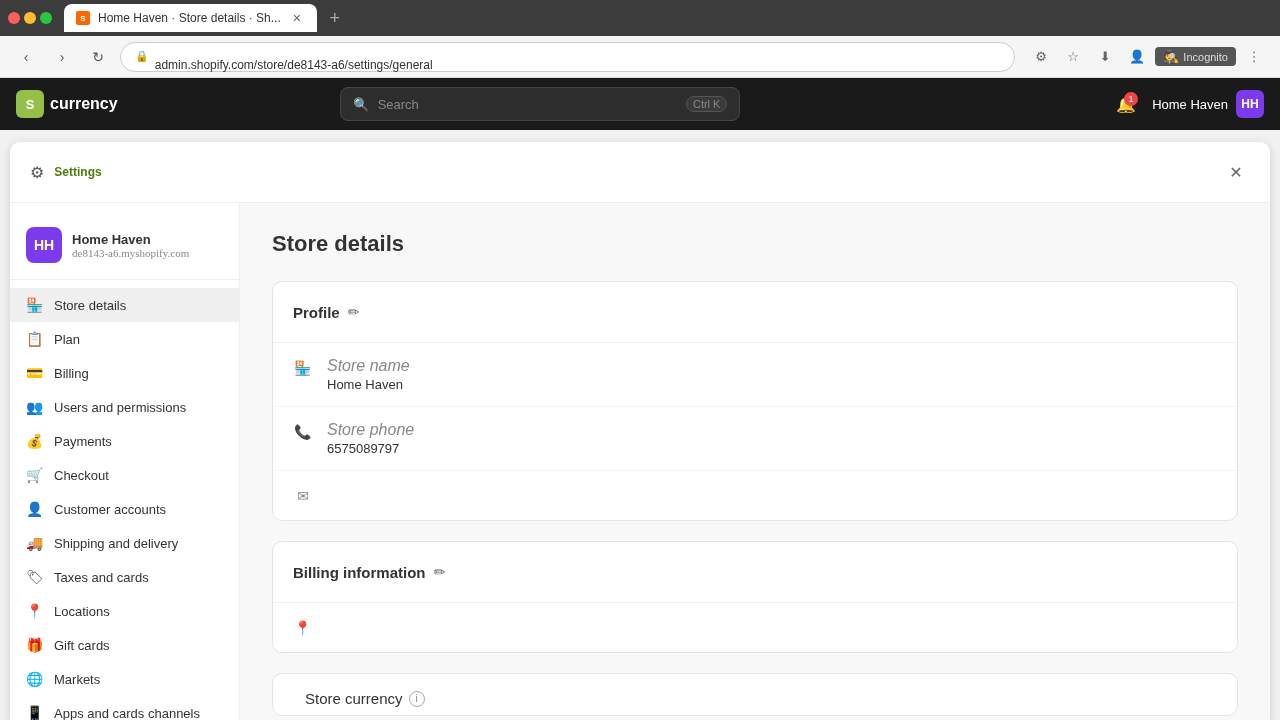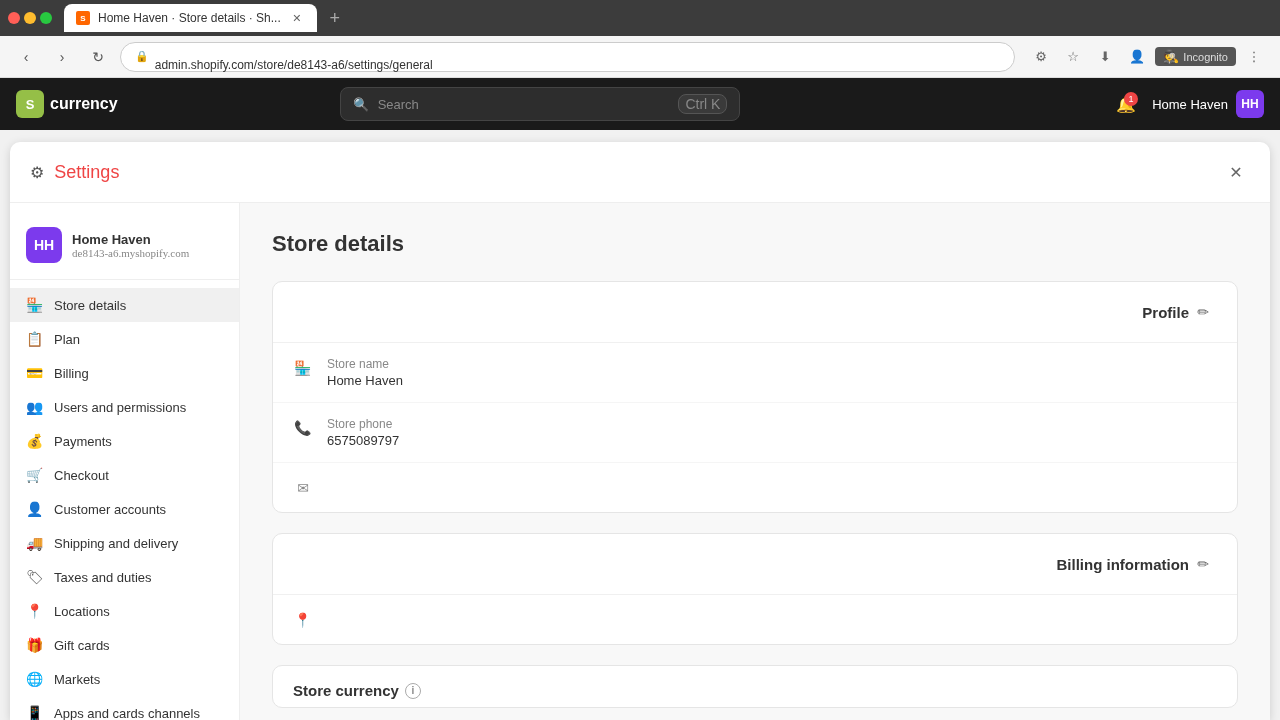--- a/index.html
+++ b/index.html
@@ -18,33 +18,33 @@
     .address-bar .lock-icon { color: #666; font-size: 11px; }
     .browser-actions { display: flex; gap: 4px; align-items: center; margin-left: 4px; }
     .browser-action-btn { width: 28px; height: 28px; display: flex; align-items: center; justify-content: center; color: #666; font-size: 13px; cursor: pointer; border-radius: 4px; }
     .incognito-badge { background: #555; color: #ddd; font-size: 11px; border-radius: 4px; padding: 2px 8px; display: flex; align-items: center; gap: 4px; }
 
     
     .shopify-app { background: #fff; flex: 1; display: flex; flex-direction: column; }
     .shopify-topbar { background: #1a1a1a; height: 52px; display: flex; align-items: center; padding: 0 16px; gap: 12px; }
     .shopify-logo { display: flex; align-items: center; gap: 6px; color: white; font-size: 16px; font-weight: 600; }
     .shopify-search { flex: 1; max-width: 400px; margin: 0 auto; background: #2d2d2d; border: 1px solid #444; border-radius: 8px; height: 34px; display: flex; align-items: center; padding: 0 12px; gap: 8px; color: #aaa; font-size: 13px; }
-    .search-shortcut { margin-left: auto; background: #3a3a3a; border: 1px solid #555; border-radius: 8px; padding: 1px 6px; font-size: 14px; color: #888; }
+    .search-shortcut { margin-left: auto; background: #3a3a3a; border: 1px solid #555; border-radius: 8px; padding: 1px 6px; font-size: 11px; color: #888; }
     .topbar-right { display: flex; align-items: center; gap: 10px; margin-left: auto; }
     .notif-btn { position: relative; width: 32px; height: 32px; display: flex; align-items: center; justify-content: center; color: #aaa; font-size: 16px; cursor: pointer; }
     .notif-badge { position: absolute; top: 4px; right: 4px; width: 14px; height: 14px; background: #e44; border-radius: 50%; font-size: 9px; color: white; display: flex; align-items: center; justify-content: center; }
     .store-btn { display: flex; align-items: center; gap: 8px; color: white; font-size: 13px; cursor: pointer; }
     .store-avatar { width: 28px; height: 28px; background: #7c3aed; border-radius: 6px; display: flex; align-items: center; justify-content: center; color: white; font-size: 12px; font-weight: bold; }
 
     
     .settings-overlay { background: #f1f1f1; flex: 1; position: relative; overflow: hidden; }
     .settings-modal { position: absolute; top: 12px; left: 10px; right: 10px; bottom: 0; background: white; border-radius: 10px 10px 0 0; box-shadow: 0 2px 10px rgba(0,0,0,0.15); display: flex; flex-direction: column; overflow: hidden; }
     .settings-header { padding: 16px 20px; display: flex; align-items: center; gap: 10px; border-bottom: 1px solid #eee; }
     .settings-gear { font-size: 16px; color: #555; }
-    .settings-title { font-size: 18px; font-weight: 400; color: #ef4444; }
+    .settings-title { font-size: 12px; font-weight: 700; color: #4d7c0f; }
     .settings-close { margin-left: auto; width: 28px; height: 28px; display: flex; align-items: center; justify-content: center; color: #666; font-size: 16px; cursor: pointer; }
 
     .settings-body { display: flex; flex: 1; overflow: hidden; }
 
     
     .settings-sidebar { width: 230px; border-right: 1px solid #eee; padding: 16px 0; overflow-y: auto; flex-shrink: 0; }
     .store-identity { display: flex; align-items: center; gap: 10px; padding: 8px 16px 16px; border-bottom: 1px solid #eee; margin-bottom: 8px; }
     .store-identity-avatar { width: 36px; height: 36px; background: #7c3aed; border-radius: 8px; display: flex; align-items: center; justify-content: center; color: white; font-size: 14px; font-weight: bold; flex-shrink: 0; }
     .store-identity-info { display: flex; flex-direction: column; }
     .store-identity-name { font-size: 13px; font-weight: 600; color: #333; }
@@ -52,34 +52,34 @@
 
     .sidebar-item { display: flex; align-items: center; gap: 10px; padding: 8px 16px; cursor: pointer; color: #333; font-size: 13px; border-radius: 0; }
     .sidebar-item.active { background: #f0f0f0; font-weight: 500; }
     .sidebar-icon { width: 18px; height: 18px; display: flex; align-items: center; justify-content: center; color: #555; font-size: 14px; flex-shrink: 0; }
 
     
     .settings-main { flex: 1; overflow-y: auto; padding: 28px 32px; background: #f8f8f8; }
     .page-title { font-size: 22px; font-weight: 600; color: #333; margin-bottom: 24px; }
 
     .card { background: white; border-radius: 10px; border: 1px solid #e5e5e5; margin-bottom: 20px; overflow: hidden; }
-    .card-header { display: flex; align-items: center; justify-content: flex-end; padding: 16px 20px; border-bottom: 1px solid #f0f0f0; }
+    .card-header { display: flex; align-items: center; justify-content: flex-start; padding: 16px 20px; border-bottom: 1px solid #f0f0f0; }
     .card-title { font-size: 15px; font-weight: 600; color: #333; }
     .edit-btn { color: #666; cursor: pointer; font-size: 14px; width: 28px; height: 28px; display: flex; align-items: center; justify-content: center; }
 
     .card-row { display: flex; align-items: flex-start; gap: 14px; padding: 14px 20px; border-bottom: 1px solid #f5f5f5; }
     .card-row:last-child { border-bottom: none; }
     .row-icon { width: 20px; height: 20px; display: flex; align-items: center; justify-content: center; color: #888; font-size: 14px; margin-top: 1px; flex-shrink: 0; }
     .row-content { display: flex; flex-direction: column; gap: 2px; }
-    .row-label { font-size: 12px; color: #888; }
+    .row-label { font-size: 16px; color: #888; font-style: italic; }
     .row-value { font-size: 13px; color: #333; }
 
     .store-currency-card { background: white; border-radius: 10px; border: 1px solid #e5e5e5; overflow: hidden; }
     .currency-header { padding: 16px 20px 8px; }
-    .currency-title { font-size: 15px; font-weight: 700; color: #333; display: flex; align-items: center; gap: 6px; }
+    .currency-title { font-size: 15px; font-weight: 400; color: #333; display: flex; align-items: center; gap: 6px; margin-left: 12px; }
     .info-icon { width: 16px; height: 16px; border: 1px solid #aaa; border-radius: 50%; display: flex; align-items: center; justify-content: center; font-size: 10px; color: #888; cursor: pointer; }
 
     
     .settings-sidebar::-webkit-scrollbar { width: 4px; }
     .settings-sidebar::-webkit-scrollbar-track { background: transparent; }
     .settings-sidebar::-webkit-scrollbar-thumb { background: #ddd; border-radius: 2px; }
     .settings-main::-webkit-scrollbar { width: 6px; }
     .settings-main::-webkit-scrollbar-track { background: transparent; }
     .settings-main::-webkit-scrollbar-thumb { background: #ccc; border-radius: 3px; }
   </style>
@@ -194,21 +194,21 @@
             <div class="sidebar-item">
               <span class="sidebar-icon">👤</span>
               <span>Customer accounts</span>
             </div>
             <div class="sidebar-item">
               <span class="sidebar-icon">🚚</span>
               <span>Shipping and delivery</span>
             </div>
             <div class="sidebar-item">
               <span class="sidebar-icon">🏷</span>
-              <span>Taxes and duties</span>
+              <span>Taxes and cards</span>
             </div>
             <div class="sidebar-item">
               <span class="sidebar-icon">📍</span>
               <span>Locations</span>
             </div>
             <div class="sidebar-item">
               <span class="sidebar-icon">🎁</span>
               <span>Gift cards</span>
             </div>
             <div class="sidebar-item">

